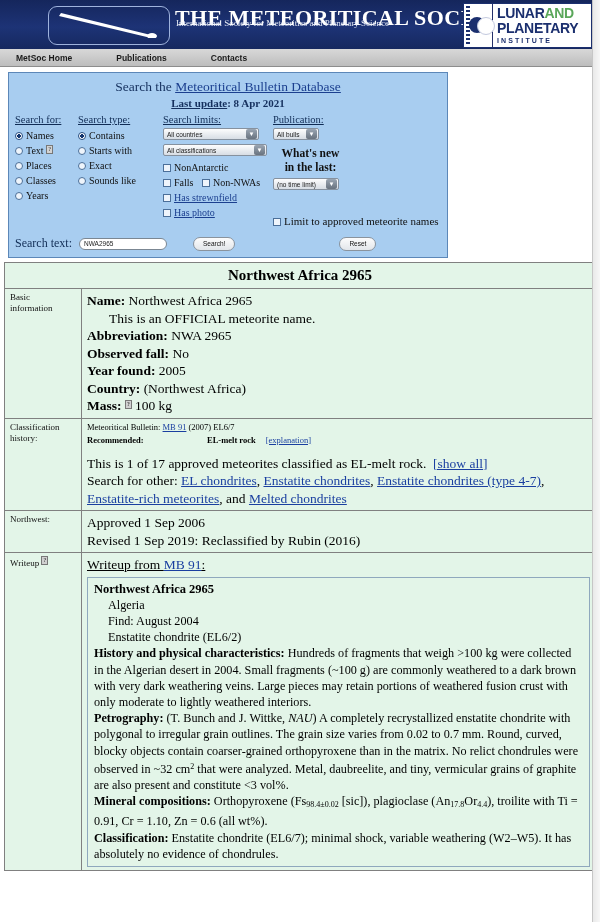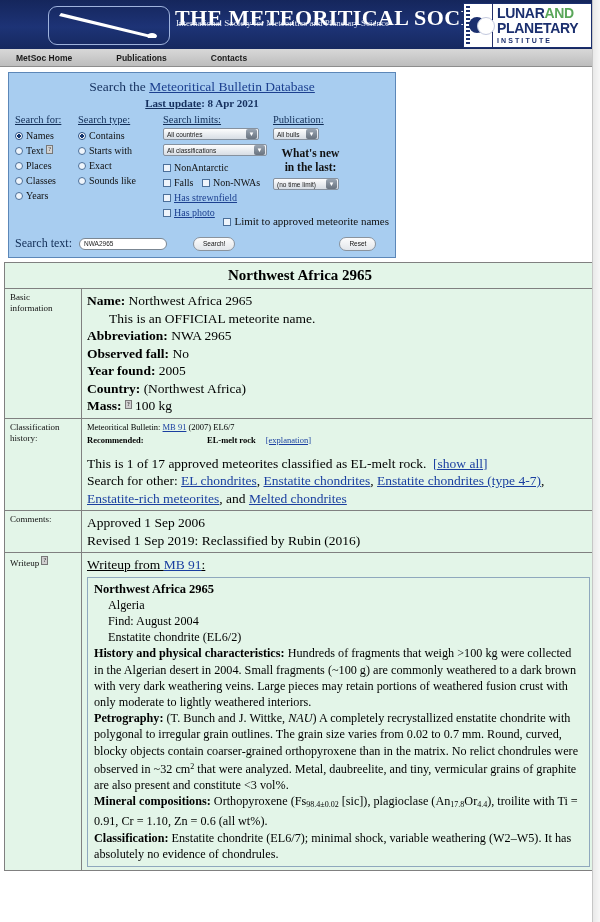--- a/index.html
+++ b/index.html
@@ -38,21 +38,21 @@
     color:#1b2f6e;letter-spacing:-.3px;margin-top:1px;}
   .lpi-l3{font-family:"Liberation Sans",sans-serif;font-weight:bold;font-size:7px;
     color:#1b2f6e;letter-spacing:2.1px;margin-top:2px;}
   
   .navbar{height:17px;background:linear-gradient(to bottom,#d8d8d8,#bdbdbd);
     border-bottom:1px solid #8d8d8d;display:flex;align-items:center;
     font-family:"Liberation Sans",sans-serif;font-size:8.5px;font-weight:bold;color:#222;}
   .navbar a{margin-left:16px;margin-right:28px;text-decoration:none;color:#1a1a1a;white-space:nowrap;}
   
   .searchwrap{padding:5px 0 0 8px;}
-  .searchpanel{width:388px;background:#a8cdf0;border:1px solid #5c87b8;
+  .searchpanel{width:440px;background:#a8cdf0;border:1px solid #5c87b8;
     padding:4px 6px 6px 6px;box-sizing:border-box;}
   .sp-title{text-align:center;font-size:13.5px;color:#15305e;padding-top:2px;}
   .sp-title a{color:#1b3f8f;}
   .sp-upd{text-align:center;font-size:11px;color:#15305e;margin-top:2px;}
   .sp-upd u{font-weight:bold;}
   .sp-upd b{font-weight:bold;}
   .cols{display:flex;margin-top:5px;}
   .col-h{font-size:10.5px;font-weight:normal;text-decoration:underline;color:#102c55;
     white-space:nowrap;margin-bottom:3px;display:block;}
   .c1{width:63px;}
@@ -282,21 +282,21 @@
         <a href="#">Enstatite chondrites</a>,
         <a href="#">Enstatite chondrites (type 4-7)</a>,
         <a href="#">Enstatite-rich meteorites</a>,
         <span>and</span>
         <a href="#">Melted chondrites</a>
       </div>
     </td>
   </tr>
 
   <tr>
-    <td class="lbl">Comments:</td>
+    <td class="lbl">Northwest:</td>
     <td class="big">
       <div>Approved 1 Sep 2006</div>
       <div>Revised 1 Sep 2019: Reclassified by Rubin (2016)</div>
     </td>
   </tr>
 
   <tr>
     <td class="lbl">
       <span>Writeup</span>
       <span class="sup">?</span>

